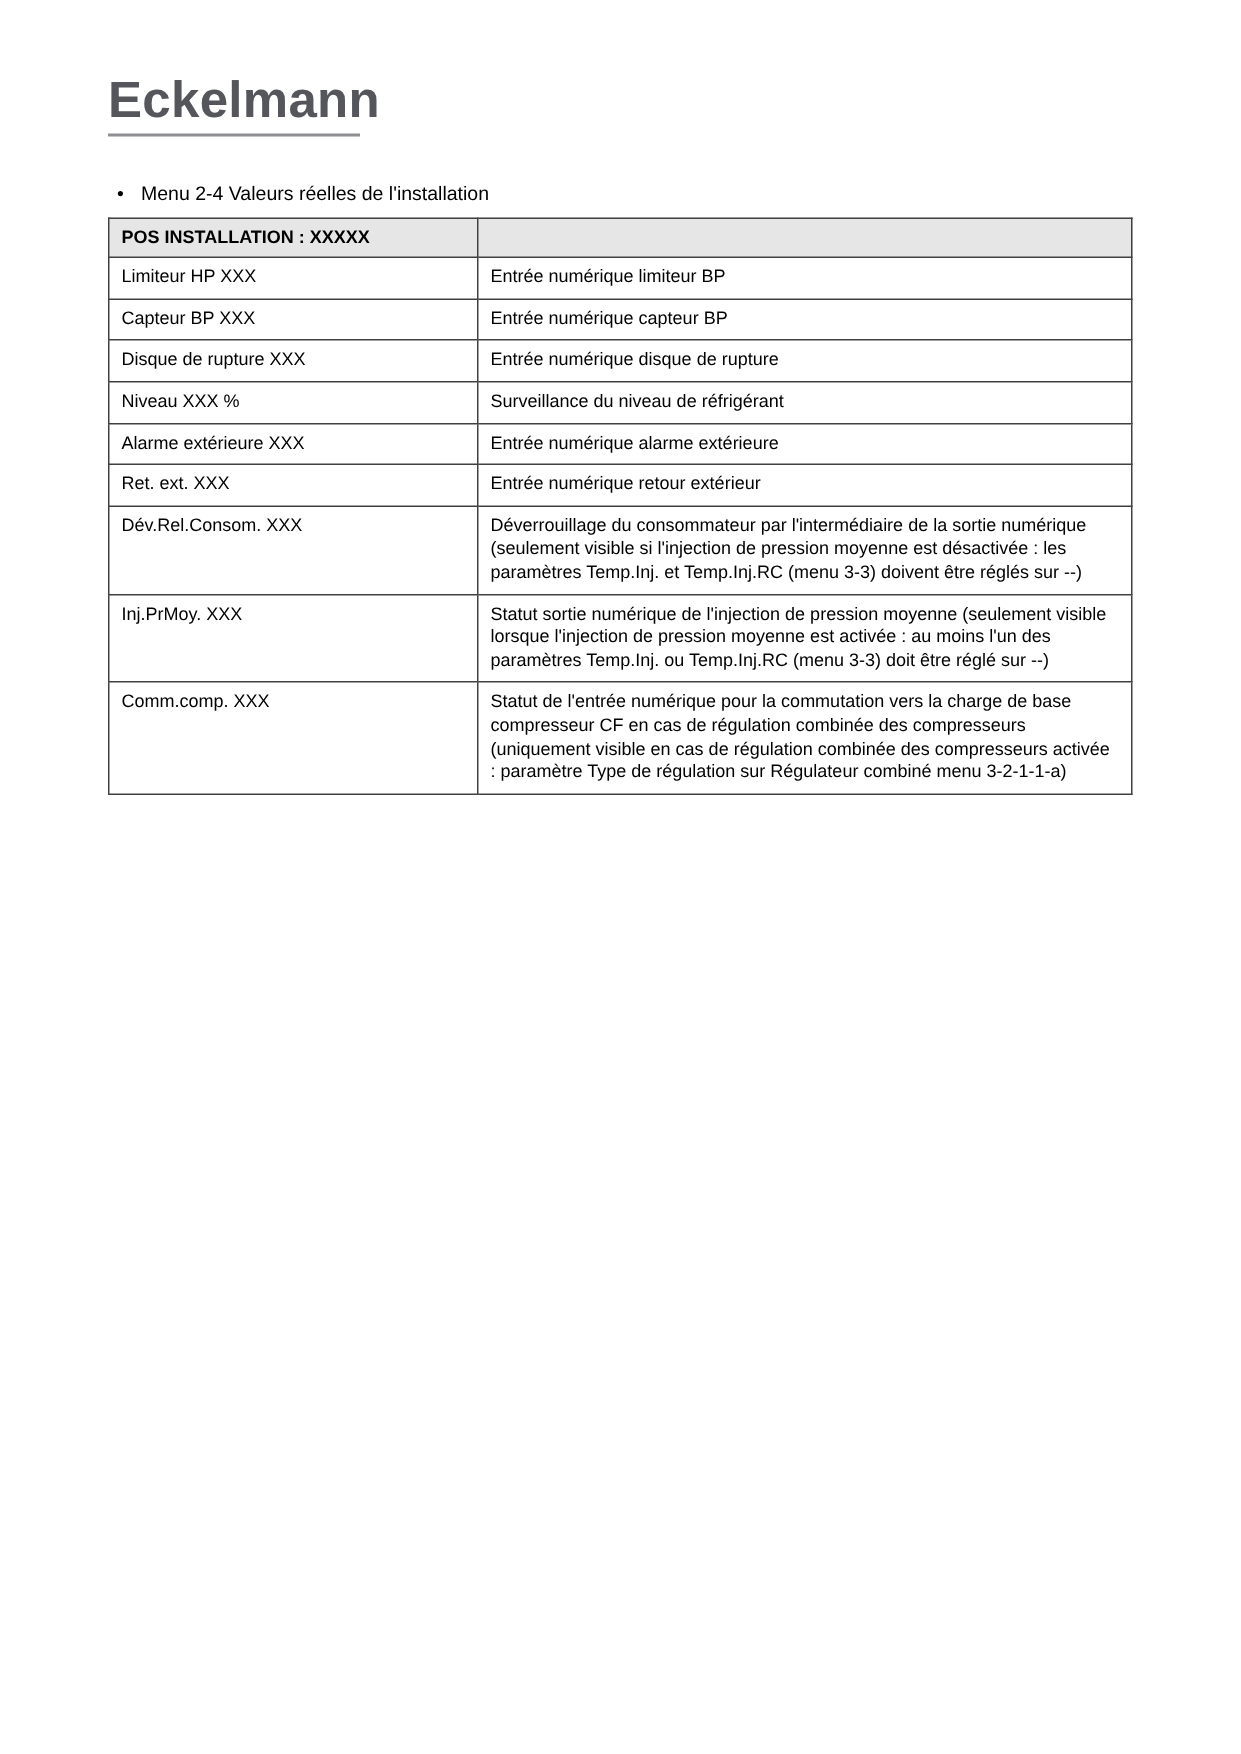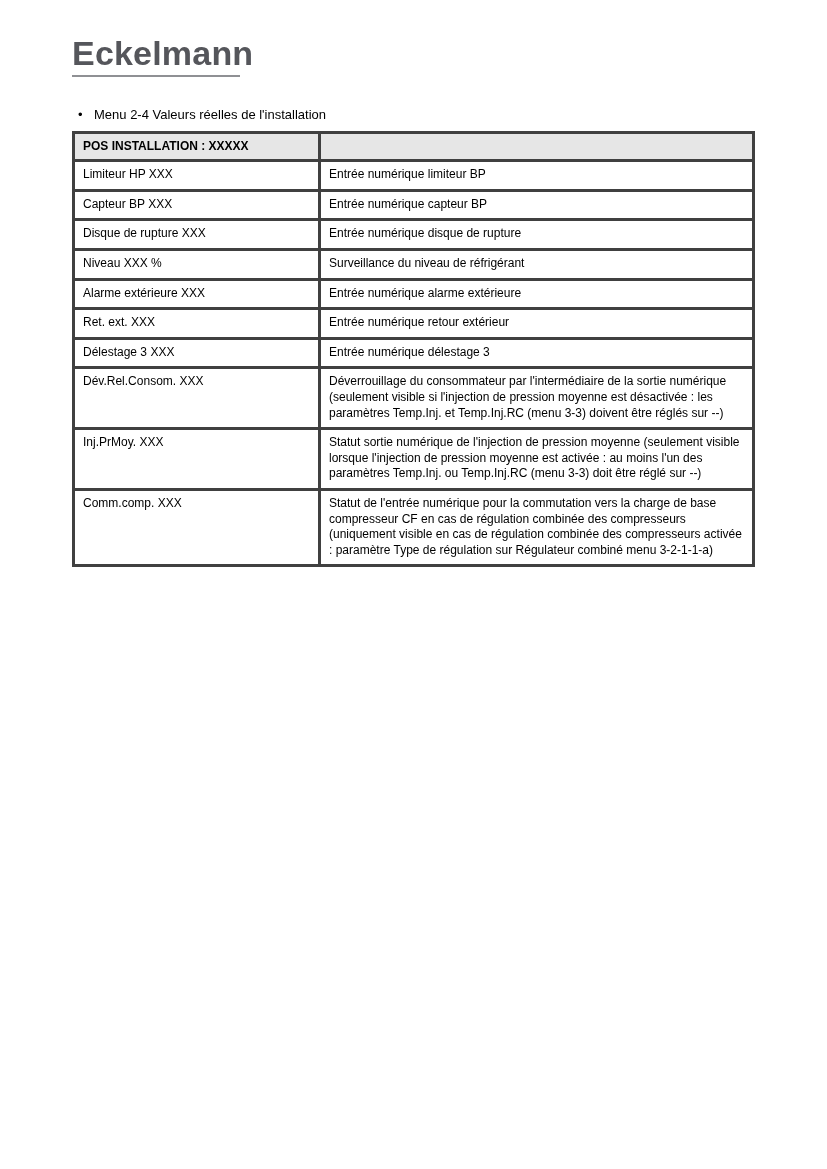--- a/index.html
+++ b/index.html
@@ -14,21 +14,21 @@
     overflow: hidden;
   }
   .page {
     position: absolute;
     left: 72px;
     right: 72px;
     top: 0;
     bottom: 0;
   }
   
-  .logo-wrap { margin-top: 36px; width: 168px; }
+  .logo-wrap { margin-top: 50px; width: 168px; }
   .logo {
     font-size: 34px;
     font-weight: bold;
     color: #55565b;
     letter-spacing: 0.2px;
     line-height: 1.05;
     display: inline-block;
   }
   .logo-rule {
     width: 168px;
@@ -46,21 +46,21 @@
   }
   .bullet-glyph { width: 16px; flex: 0 0 16px; }
   
   table.doc-table {
     margin-top: 9px;
     width: 100%;
     border-collapse: collapse;
     table-layout: fixed;
   }
   table.doc-table th, table.doc-table td {
-    border: 3px solid #404040;
+    border: 1px solid #404040;
     font-size: 12px;
     line-height: 1.3;
     padding: 5px 8px 6px 8px;
     vertical-align: top;
     text-align: left;
     word-wrap: break-word;
   }
   table.doc-table th {
     background: #e6e6e6;
     font-weight: bold;
@@ -125,24 +125,20 @@
         </tr>
         <tr>
           <td class="col-param">Alarme extérieure XXX</td>
           <td class="col-desc">Entrée numérique alarme extérieure</td>
         </tr>
         <tr>
           <td class="col-param">Ret. ext. XXX</td>
           <td class="col-desc">Entrée numérique retour extérieur</td>
         </tr>
         <tr>
-          <td class="col-param">Délestage 3 XXX</td>
-          <td class="col-desc">Entrée numérique délestage 3</td>
-        </tr>
-        <tr>
           <td class="col-param">Dév.Rel.Consom. XXX</td>
           <td class="col-desc">Déverrouillage du consommateur par l'intermédiaire de la sortie numérique (seulement visible si l'injection de pression moyenne est désactivée : les paramètres Temp.Inj. et Temp.Inj.RC (menu 3-3) doivent être réglés sur --)</td>
         </tr>
         <tr>
           <td class="col-param">Inj.PrMoy. XXX</td>
           <td class="col-desc">Statut sortie numérique de l'injection de pression moyenne (seulement visible lorsque l'injection de pression moyenne est activée : au moins l'un des paramètres Temp.Inj. ou Temp.Inj.RC (menu 3-3) doit être réglé sur --)</td>
         </tr>
         <tr>
           <td class="col-param">Comm.comp. XXX</td>
           <td class="col-desc">Statut de l'entrée numérique pour la commutation vers la charge de base compresseur CF en cas de régulation combinée des compresseurs (uniquement visible en cas de régulation combinée des compresseurs activée : paramètre Type de régulation sur Régulateur combiné menu 3-2-1-1-a)</td>

